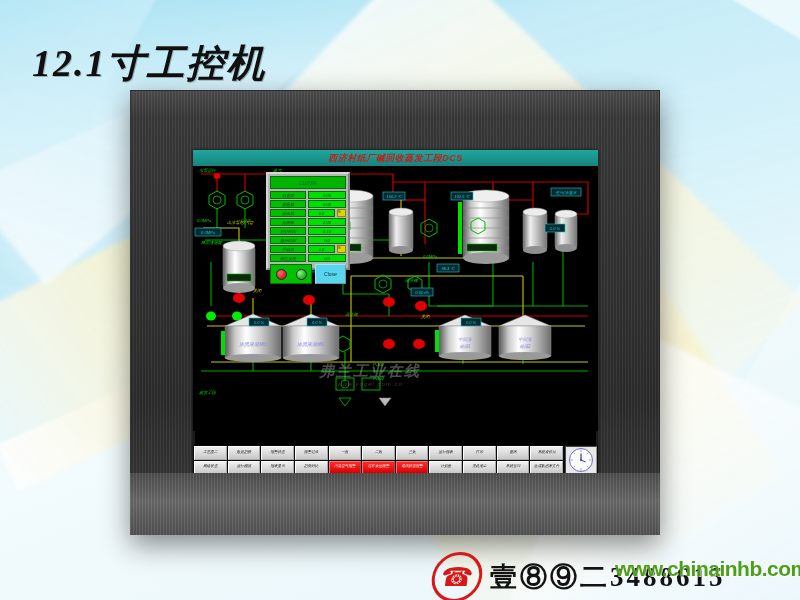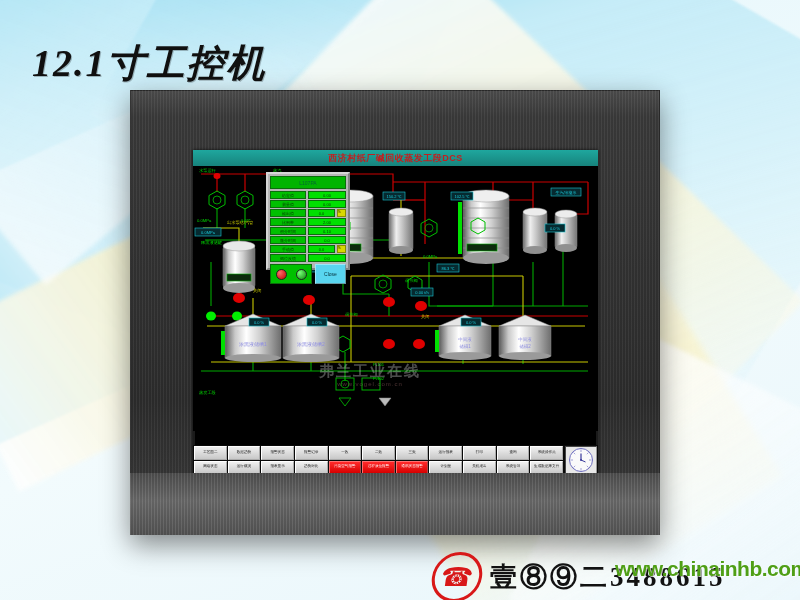--- a/index.html
+++ b/index.html
@@ -40,21 +40,21 @@
 
   
   #headline{position:absolute;left:32px;top:38px;font-size:38px;letter-spacing:2px;
      color:#101010;font-family:"Liberation Serif","DejaVu Serif",serif;
      font-style:italic;font-weight:bold;text-shadow:1px 1px 0 rgba(0,0,0,.25);}
 
   
   #monitor{position:absolute;left:130px;top:90px;width:530px;height:445px;
      background:
        linear-gradient(180deg,#4d4d4d 0%,#3a3a3a 6%,#323232 40%,#2c2c2c 70%,#3d3d3d 100%);
-     box-shadow:0 10px 26px rgba(0,0,0,.45), inset 0 0 0 1px #2a2a2a;}
+     box-shadow:0 10px 26px rgba(0,0,0,.45), inset 0 0 0 1px #2a2a2a;font-style:italic;}
   #monitor:before{content:"";position:absolute;inset:0;
      background:repeating-linear-gradient(90deg,rgba(255,255,255,.05) 0 1px,rgba(0,0,0,.05) 1px 3px);
      pointer-events:none;}
   #bezel-bottom{position:absolute;left:0;bottom:0;width:100%;height:62px;
      background:linear-gradient(180deg,#4f4f4f,#6a6a6a 45%,#545454 100%);}
   #bezel-bottom:after{content:"";position:absolute;inset:0;
      background:repeating-linear-gradient(90deg,rgba(255,255,255,.07) 0 1px,rgba(0,0,0,.07) 1px 3px);}
   #screen{position:absolute;left:63px;top:60px;width:405px;height:325px;background:#000;
      box-shadow:inset 0 0 0 2px #1b1b1b, 0 0 3px rgba(0,0,0,.8);overflow:hidden;}
 

